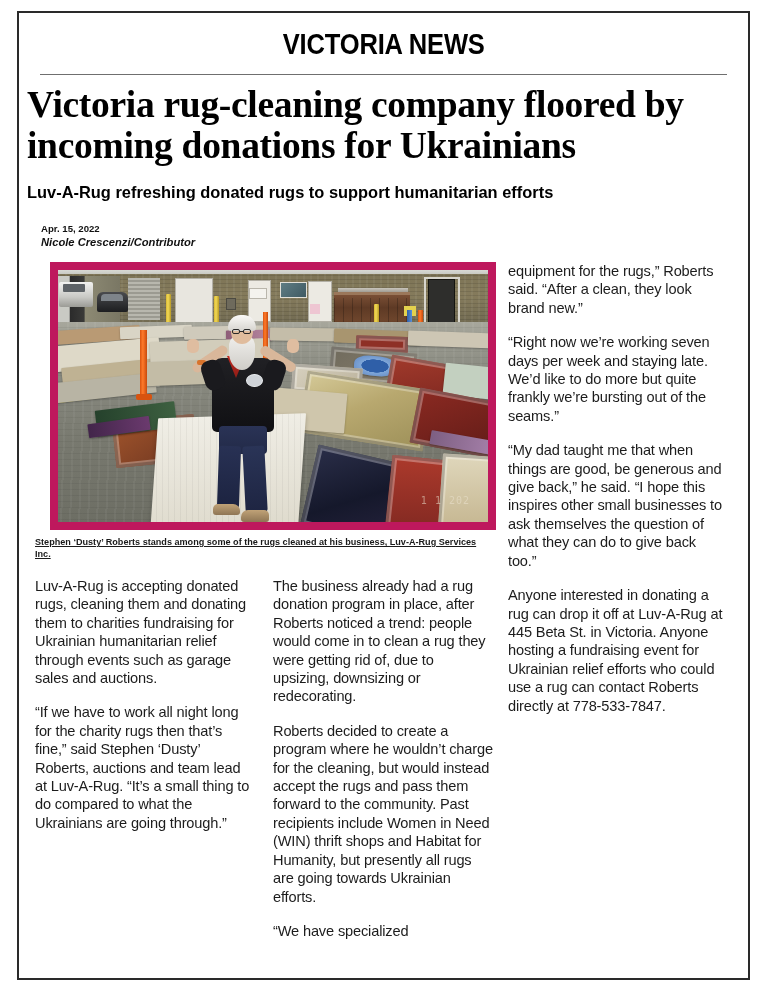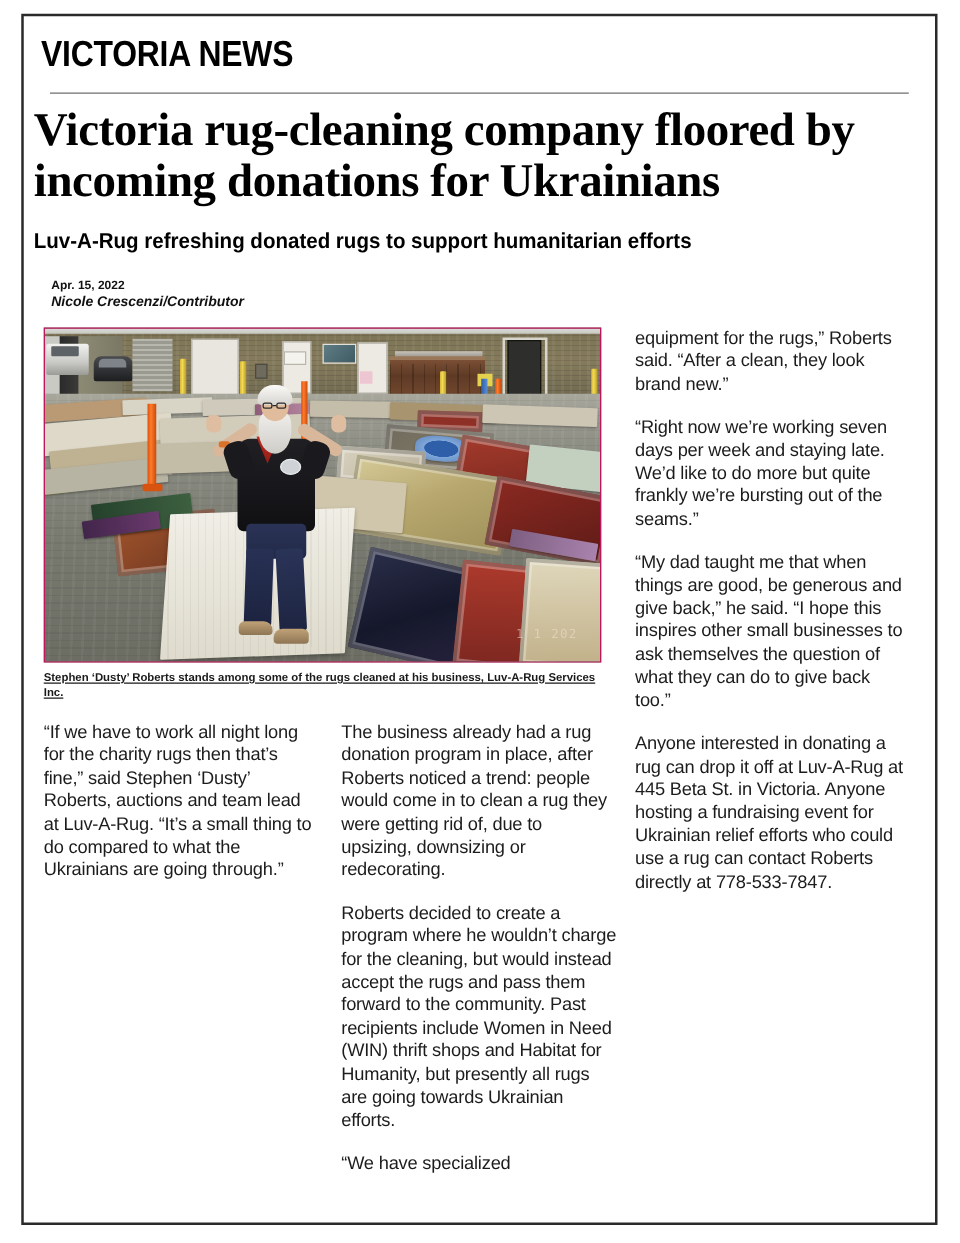--- a/index.html
+++ b/index.html
@@ -21,21 +21,21 @@
     width: 733px;
     height: 969px;
     box-sizing: border-box;
     border: 2px solid #2a2a2a;
     background: #ffffff;
     overflow: hidden;
   }
 
   
   .masthead {
-    text-align: left;
+    text-align: center;
     padding-top: 15px;
   }
   .masthead-title {
     font-family: "Liberation Sans Narrow", "Liberation Sans", sans-serif;
     font-weight: bold;
     font-size: 29px;
     letter-spacing: -0.2px;
     color: #000;
     transform: scaleX(0.88);
     display: inline-block;
@@ -104,24 +104,25 @@
 
   .media-col {
     width: 452px;
   }
 
   
   .photo {
     position: relative;
     width: 446px;
     height: 268px;
-    border: 1px solid #be185d;
+    border: 8px solid #be185d;
     box-sizing: border-box;
     overflow: hidden;
     background: #8d8d85;
+    margin-left: 15px;
   }
   .ph-layer { position: absolute; }
 
   
   .ph-sky {
     left: 0; top: 0; width: 100%; height: 8px;
     background: linear-gradient(#d8d9d4, #b9bab2);
   }
   
   .ph-wall {
@@ -435,20 +436,21 @@
           <div style="position:absolute;left:55px;top:198px;width:28px;height:12px;background:linear-gradient(180deg,#c0a277,#8e7554);border-radius:7px 5px 3px 3px;"></div>
         </div>
 
         <div class="ph-layer ph-stamp">1 1 202</div>
       </div>
 
       <div class="caption">Stephen ‘Dusty’ Roberts stands among some of the rugs cleaned at his business, Luv-A-Rug Services Inc.</div>
 
       <div class="body-cols">
         <div class="col">
+          <p>Luv-A-Rug is accepting donated rugs, cleaning them and donating them to charities fundraising for Ukrainian humanitarian relief through events such as garage sales and auctions.</p>
           <p>“If we have to work all night long for the charity rugs then that’s fine,” said Stephen ‘Dusty’ Roberts, auctions and team lead at Luv-A-Rug. “It’s a small thing to do compared to what the Ukrainians are going through.”</p>
         </div>
         <div class="col">
           <p>The business already had a rug donation program in place, after Roberts noticed a trend: people would come in to clean a rug they were getting rid of, due to upsizing, downsizing or redecorating.</p>
           <p>Roberts decided to create a program where he wouldn’t charge for the cleaning, but would instead accept the rugs and pass them forward to the community. Past recipients include Women in Need (WIN) thrift shops and Habitat for Humanity, but presently all rugs are going towards Ukrainian efforts.</p>
           <p>“We have specialized</p>
         </div>
       </div>
     </div>
 

